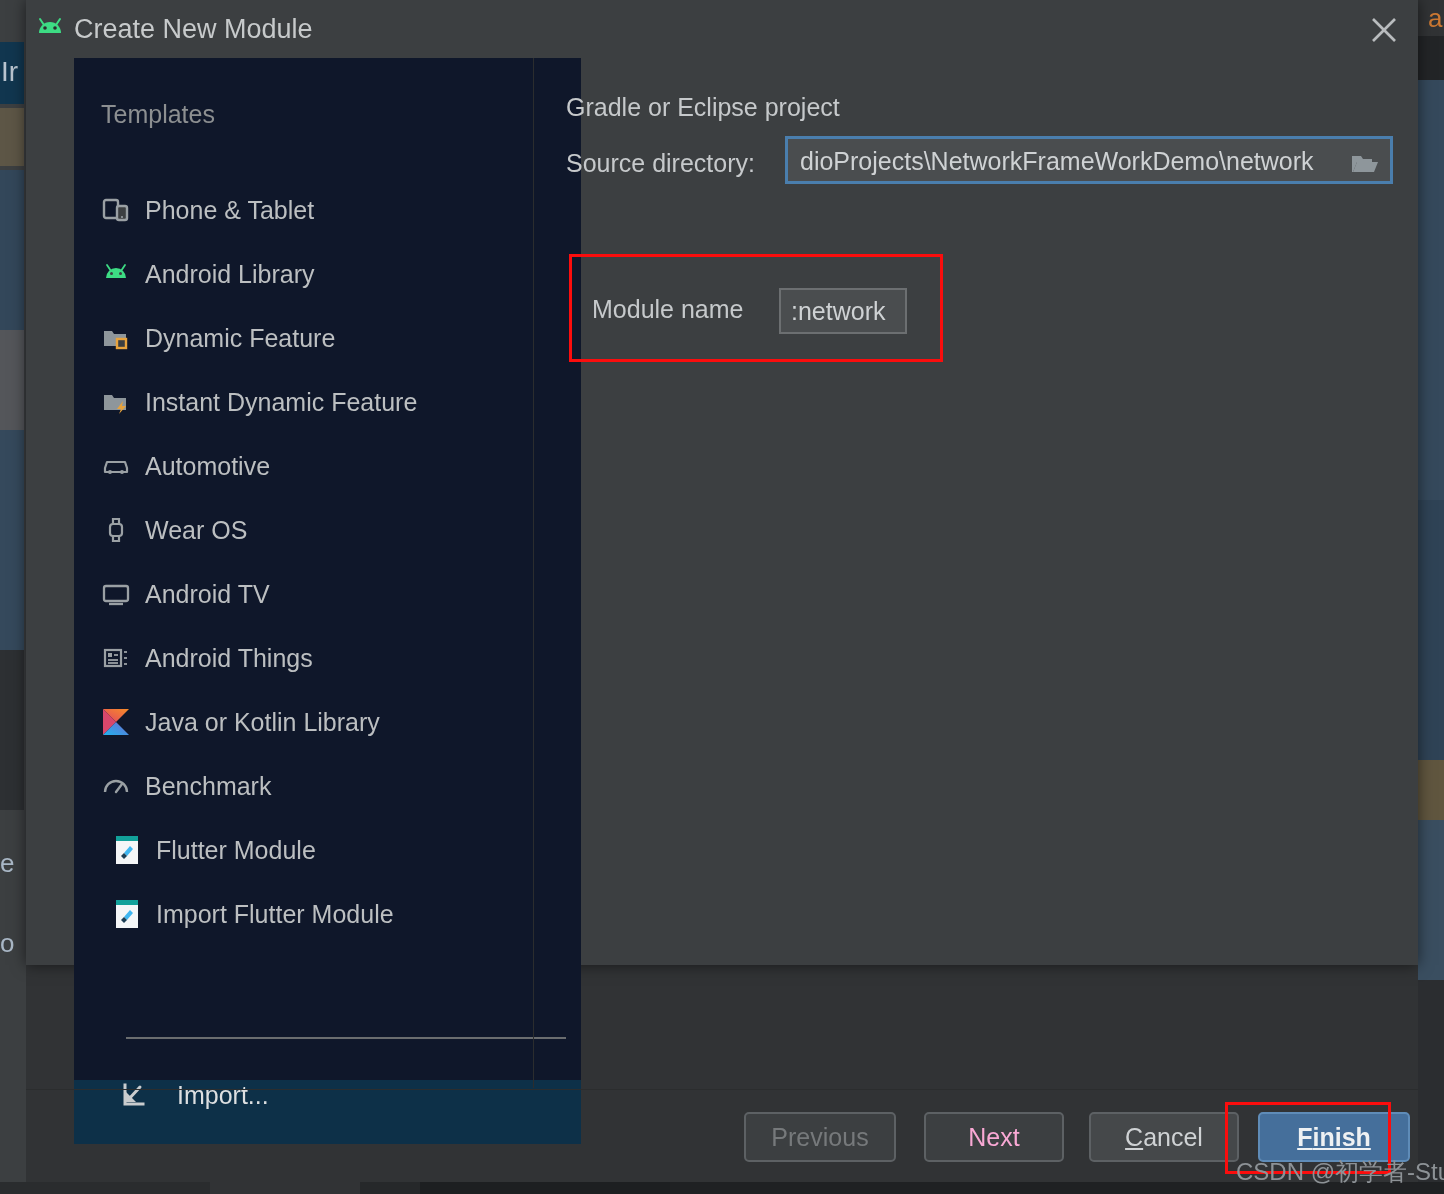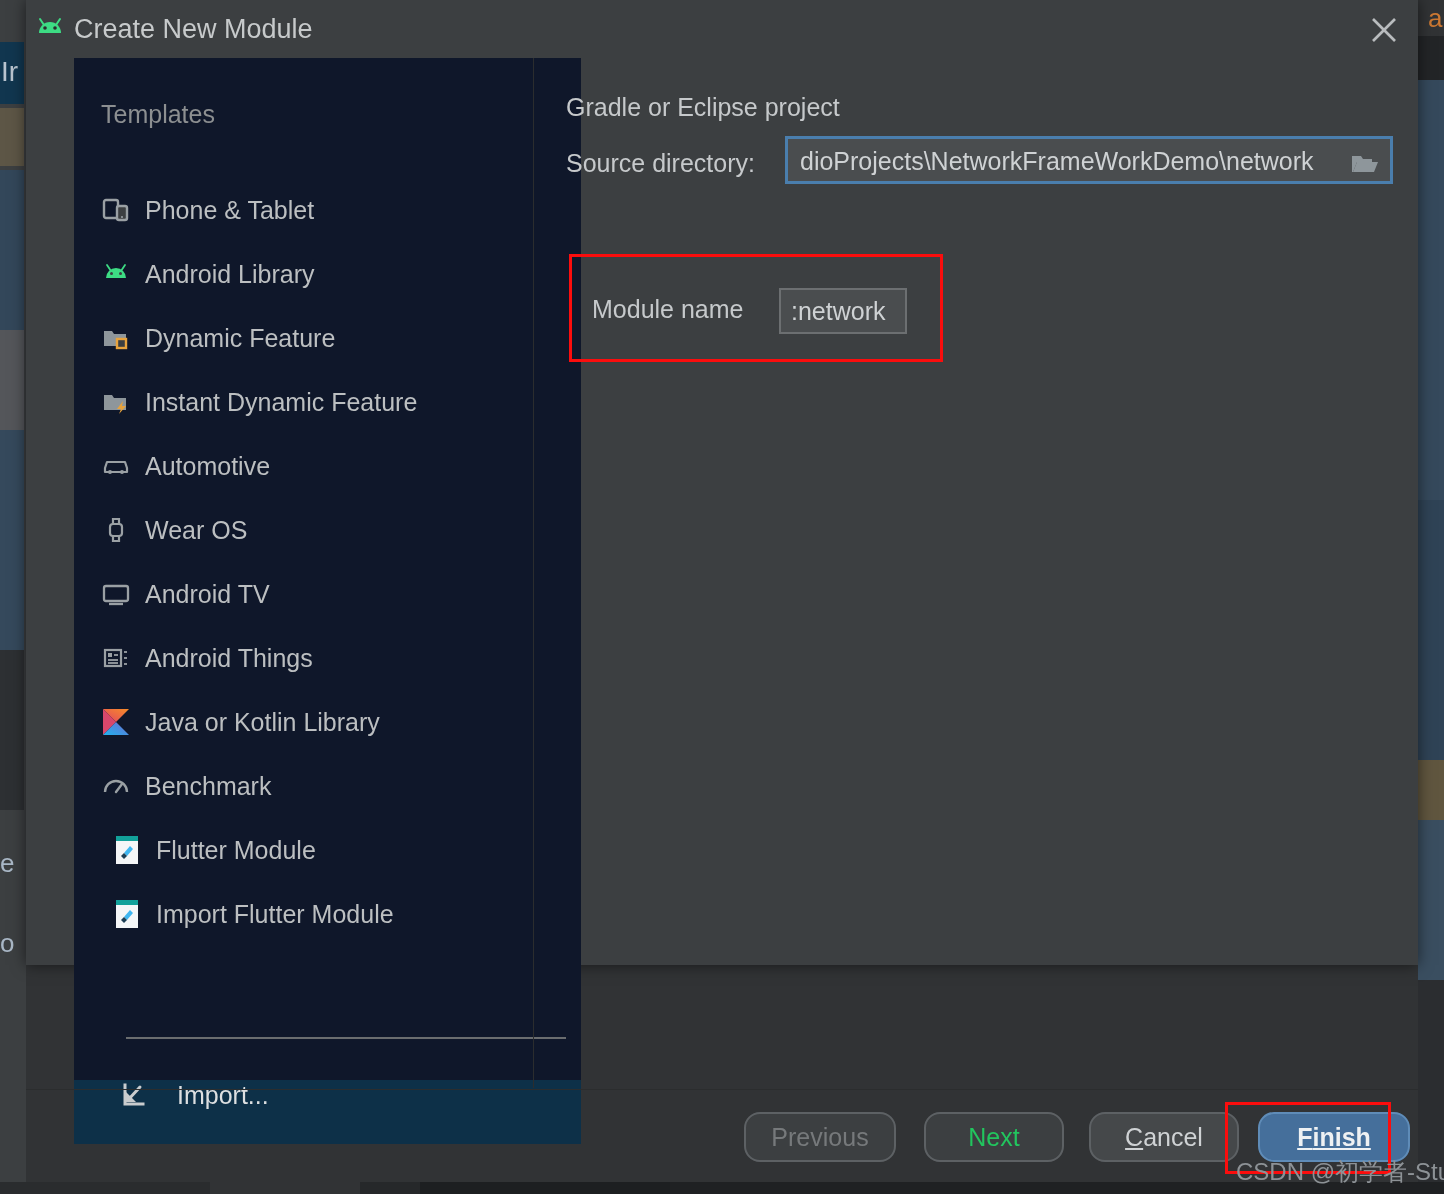--- a/index.html
+++ b/index.html
@@ -179,29 +179,29 @@
   
   .footer-sep {
     position: absolute; left: 0px; top: 1089px; width: 1392px; height: 1px;
     background: #2b2d2e;
   }
   .footer {
     position: absolute; left: 0px; top: 1090px; width: 1392px; height: 92px;
   }
   .btn {
     position: absolute; top: 22px; height: 50px;
-    border-radius: 16px;
+    border-radius: 5px;
     display: flex; align-items: center; justify-content: center;
     font-size: 25px;
     box-sizing: border-box;
     cursor: pointer;
     white-space: nowrap;
   }
   .btn-prev { left: 718px; width: 152px; background: #3c3f41; border: 2px solid #5d6164; color: #76797b; cursor: default; }
-  .btn-next { left: 898px; width: 140px; background: #3c3f41; border: 2px solid #5d6164; color: #22c55e; cursor: default; }
+  .btn-next { left: 898px; width: 140px; background: #3c3f41; border: 2px solid #5d6164; color: #f9a8d4; cursor: default; }
   .btn-cancel { left: 1063px; width: 150px; background: #45484a; border: 2px solid #5d6164; color: #cfd2d4; }
   .btn-finish { left: 1232px; width: 152px; background: #456f9b; border: 2px solid #5f8cb8; color: #eef1f3; font-weight: bold; }
   .u { text-decoration: underline; }
 
   .finish-annot {
     position: absolute; left: 1225px; top: 1102px; width: 166px; height: 72px;
     border: 3px solid #fb0d0d; box-sizing: border-box;
   }
 
   .watermark {

